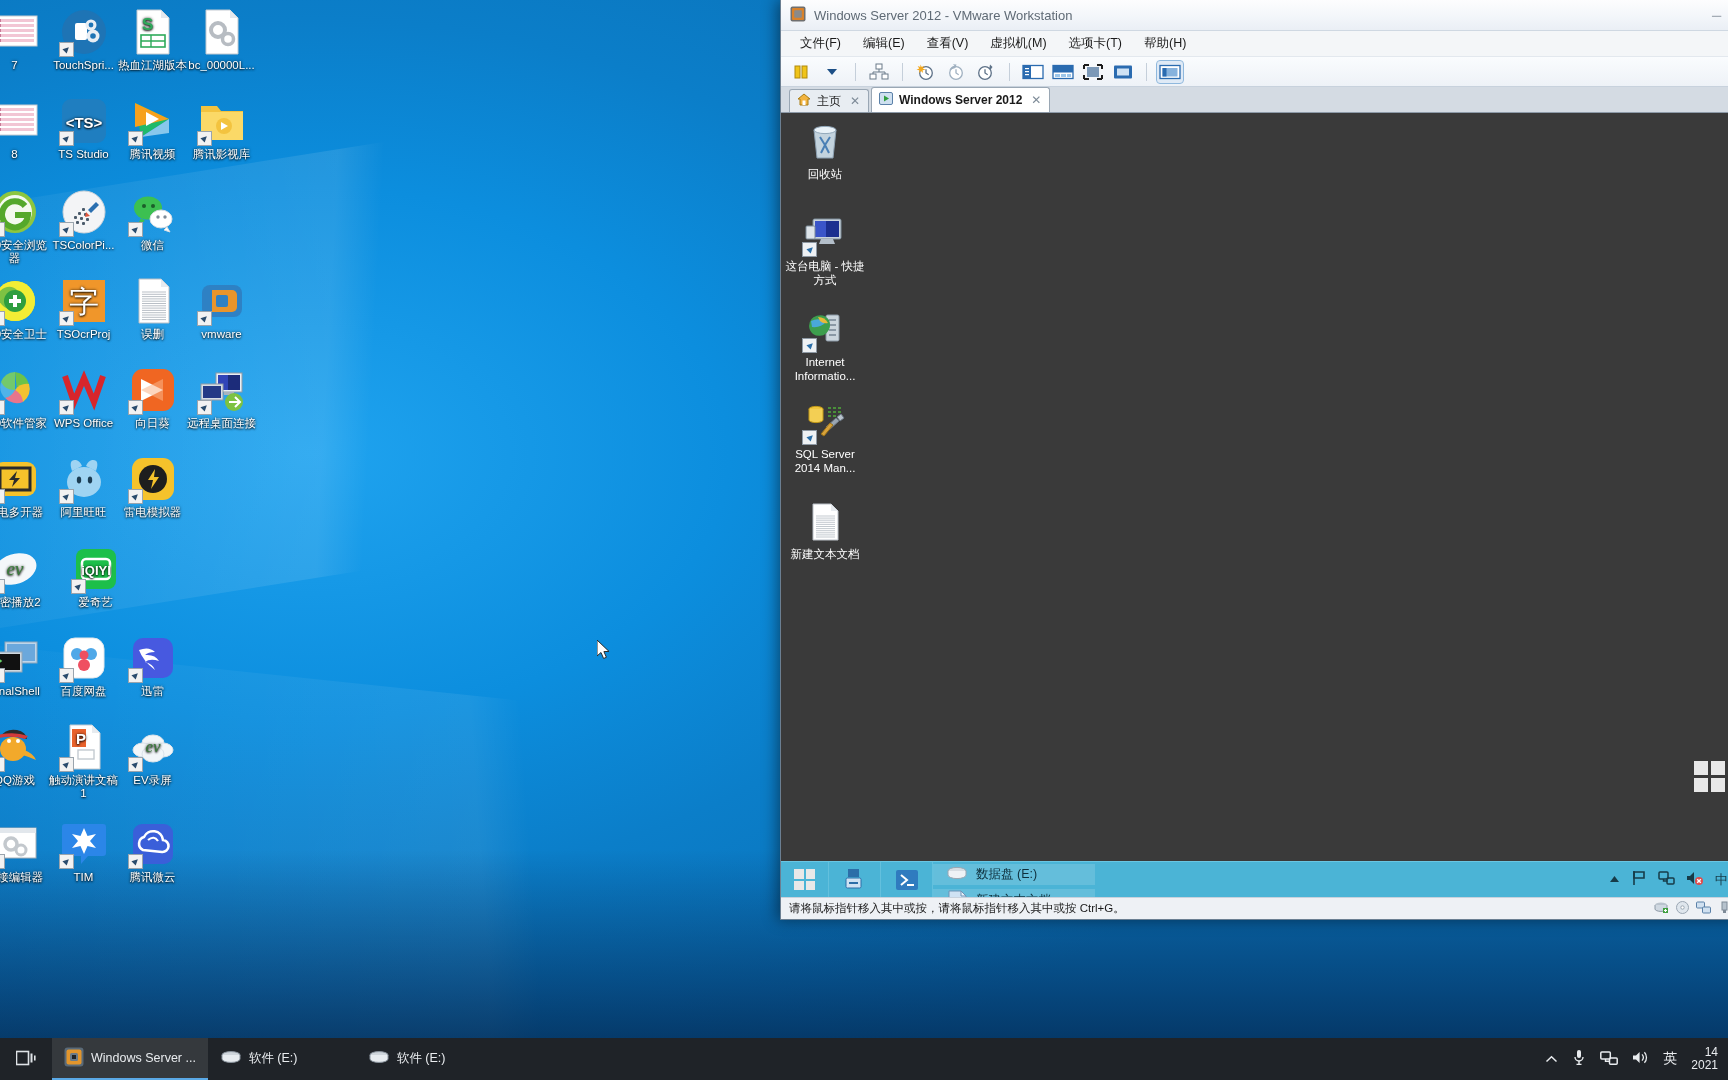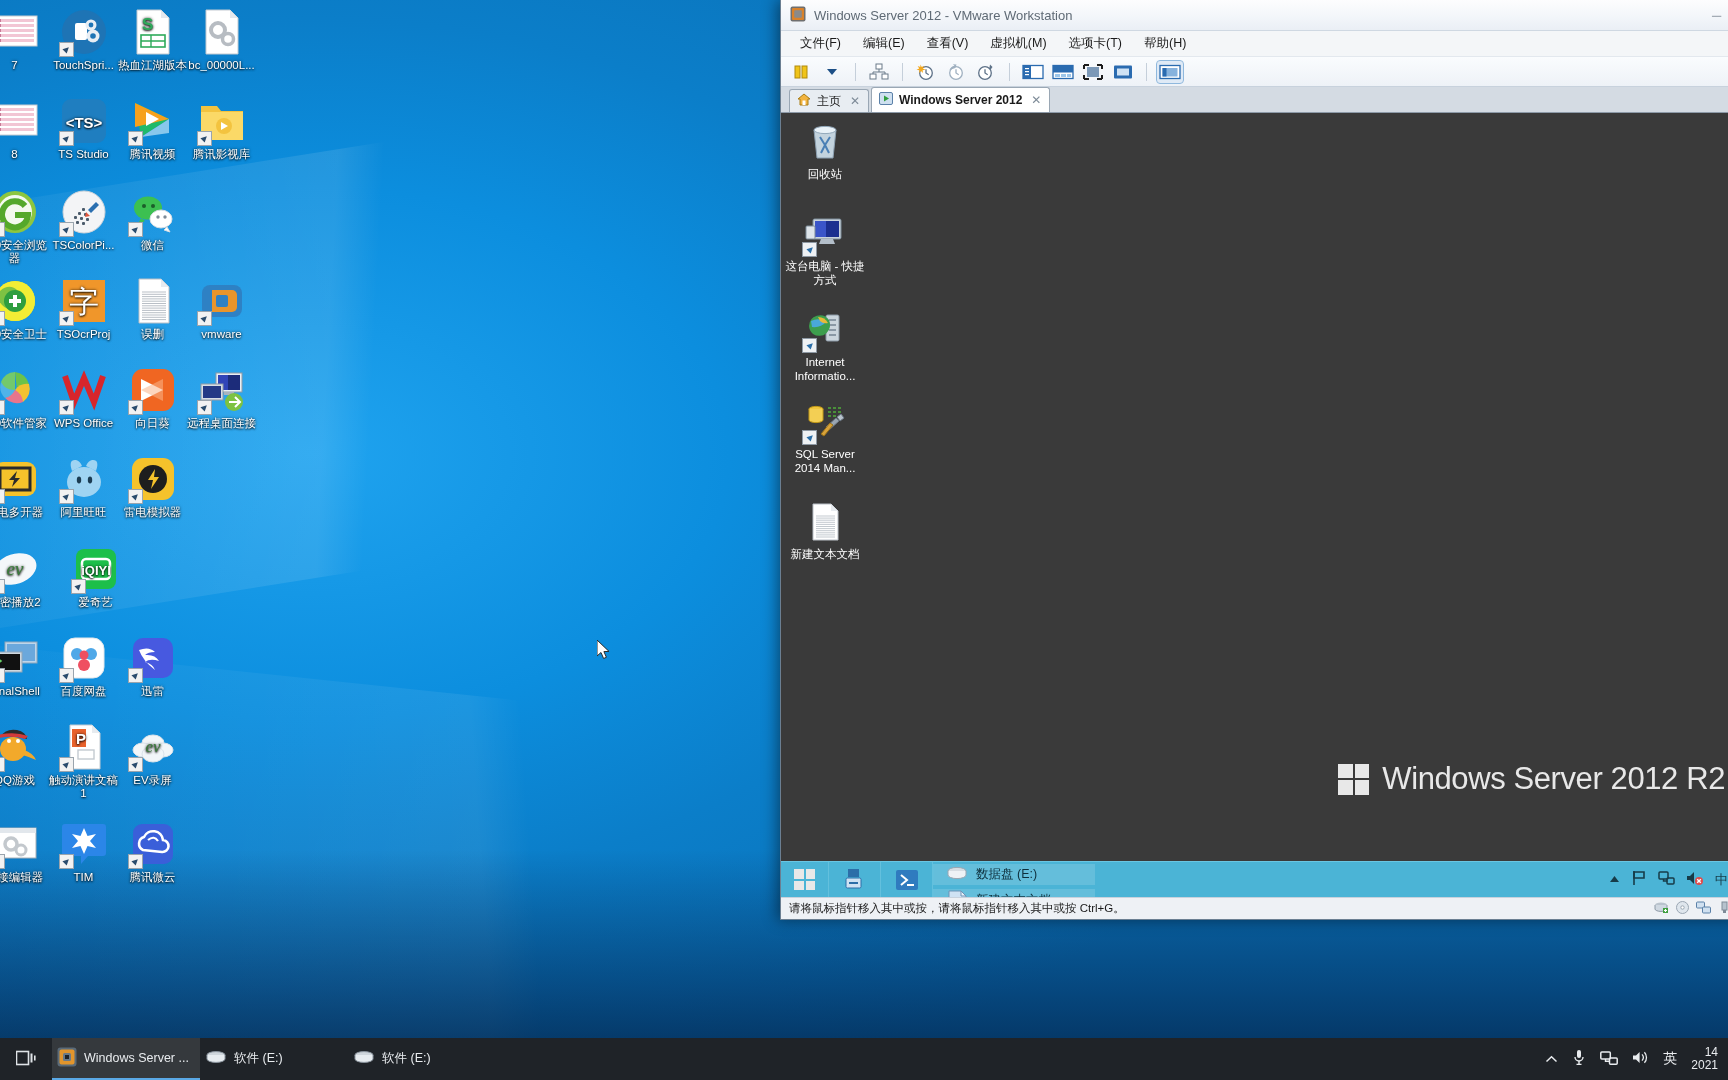--- a/index.html
+++ b/index.html
@@ -61,21 +61,21 @@
 
   
   #host-taskbar {
     position:absolute; left:0; bottom:0; width:1728px; height:42px;
     background:#1f2328; display:flex; align-items:center;
     z-index:50;
   }
   #host-taskbar .tb-left { display:flex; align-items:center; height:42px; }
   .tb-btn {
     height:42px; display:flex; align-items:center; gap:7px;
-    padding:0 5px; color:#e9ecef; font-size:12.5px; white-space:nowrap;
+    padding:0 12px; color:#e9ecef; font-size:12.5px; white-space:nowrap;
     border-bottom:2px solid transparent;
   }
   .tb-btn.active { background:rgba(255,255,255,0.10); border-bottom:2px solid #5aa9e6; }
   .tb-task { min-width:148px; }
   .tb-sys {
     margin-left:auto; display:flex; align-items:center; gap:14px;
     padding-right:10px; color:#e9ecef; font-size:13px;
   }
   .tb-clock { font-size:12px; line-height:13px; text-align:right; color:#e9ecef; }
 
@@ -729,21 +729,20 @@
             </svg></div><span>新建文本文档</span></div>
       </div>
 
     <div class="wslogo">
       <span class="winflag">
           <i></i>
           <i></i>
           <i></i>
           <i></i>
         </span>
-      <span>Windows Server 2012 R2</span>
     </div>
 
     <div id="guest-taskbar">
       <div class="gt-start">
         <span class="winflag" style="width:21px;height:21px;gap:2px;">
             <i></i>
             <i></i>
             <i></i>
             <i></i>
           </span>

